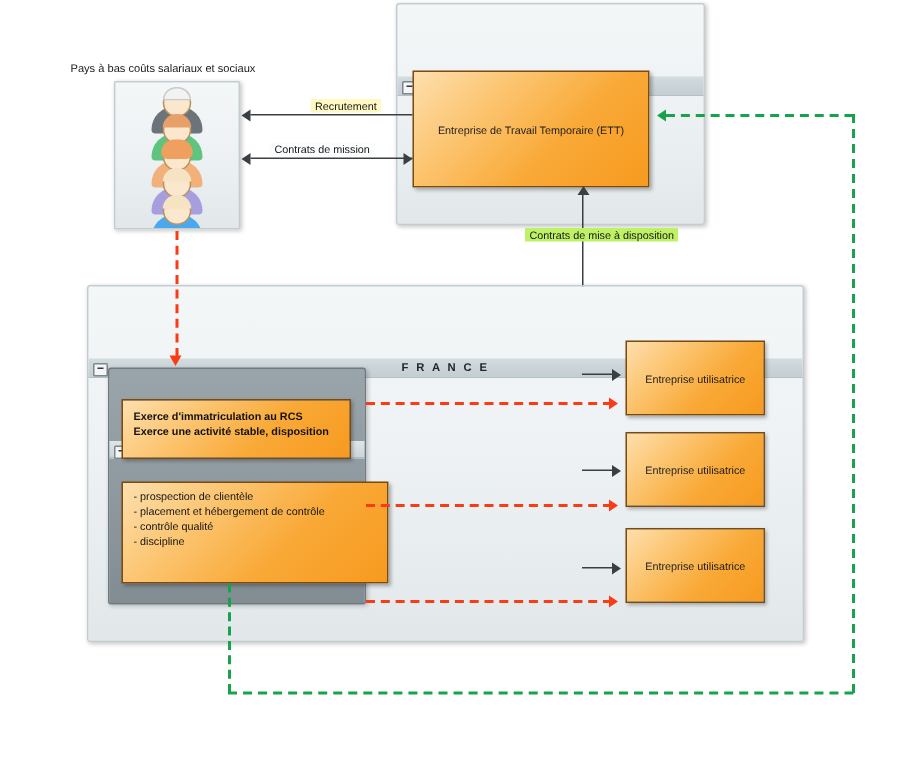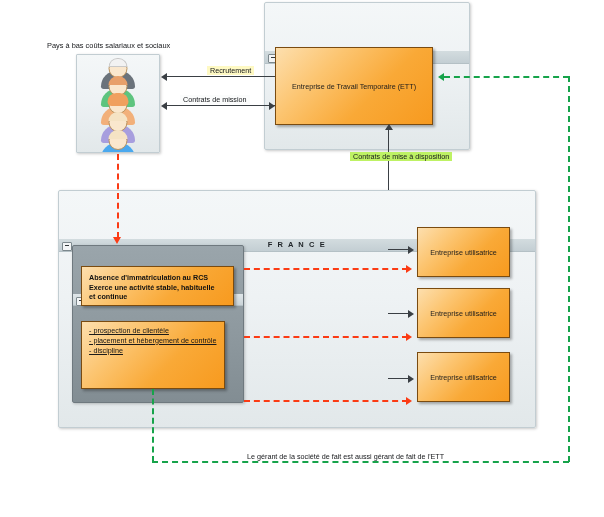--- a/index.html
+++ b/index.html
@@ -137,28 +137,28 @@
   <div class="panel" style="left:72px;top:245px;width:172px;height:158px;
               background:linear-gradient(180deg,#9aa5ab 0%,#8e999f 55%,#828d93 100%);
               border:1px solid #6f797f;">
     <div class="panel-head" style="height:11px;line-height:11px;letter-spacing:.8px;
                 background:linear-gradient(180deg,#dfe6e9 0%,#cbd4d8 100%);">SOCIETE DE FAIT
       <span class="collapse"></span>
     </div>
   </div>
 
   <div class="obox textleft" style="left:81px;top:266px;width:153px;height:40px;">
-    <div class="lines">Absence d'immatriculation au RCS</div>
-    <div class="lines">Exerce une activité stable, habituelle</div>
-    <div class="lines">et continue</div>
+    <div class="lines">Exerce d'immatriculation au RCS</div>
+    <div class="lines">Exerce une activité stable, disposition</div>
   </div>
 
-  <div class="obox textleft" style="left:81px;top:321px;width:144px;height:68px;padding:4px 7px;text-decoration:underline;">
+  <div class="obox textleft" style="left:81px;top:321px;width:178px;height:68px;padding:4px 7px;">
     <div class="list">- prospection de clientèle</div>
     <div class="list">- placement et hébergement de contrôle</div>
+    <div class="list">- contrôle qualité</div>
     <div class="list">- discipline</div>
   </div>
 
   <div class="obox" style="left:417px;top:227px;width:93px;height:50px;">Entreprise utilisatrice</div>
   <div class="obox" style="left:417px;top:288px;width:93px;height:50px;">Entreprise utilisatrice</div>
   <div class="obox" style="left:417px;top:352px;width:93px;height:50px;">Entreprise utilisatrice</div>
 
   <div class="ln h" style="left:388px;top:249px;width:23px;"></div>
   <div class="ah right" style="left:408px;top:245.5px;"></div>
 
@@ -179,15 +179,14 @@
 
   <div class="red h" style="left:244px;top:400px;width:164px;"></div>
   <div class="ah r-red" style="left:406px;top:396.5px;"></div>
 
   <div class="grn v" style="left:152px;top:389px;height:73px;"></div>
   <div class="grn h" style="left:152px;top:461px;width:417px;"></div>
   <div class="grn v" style="left:568px;top:76px;height:386px;"></div>
   <div class="grn h" style="left:444px;top:76px;width:125px;"></div>
   <div class="ah l-grn" style="left:438px;top:72.5px;"></div>
 
-  <div class="flabel" style="left:244px;top:452px;background:#ffffff;font-size:7.2px;">Le gérant de la société de fait est aussi gérant de fait de l'ETT</div>
 
 </div>
 
 </body></html>

